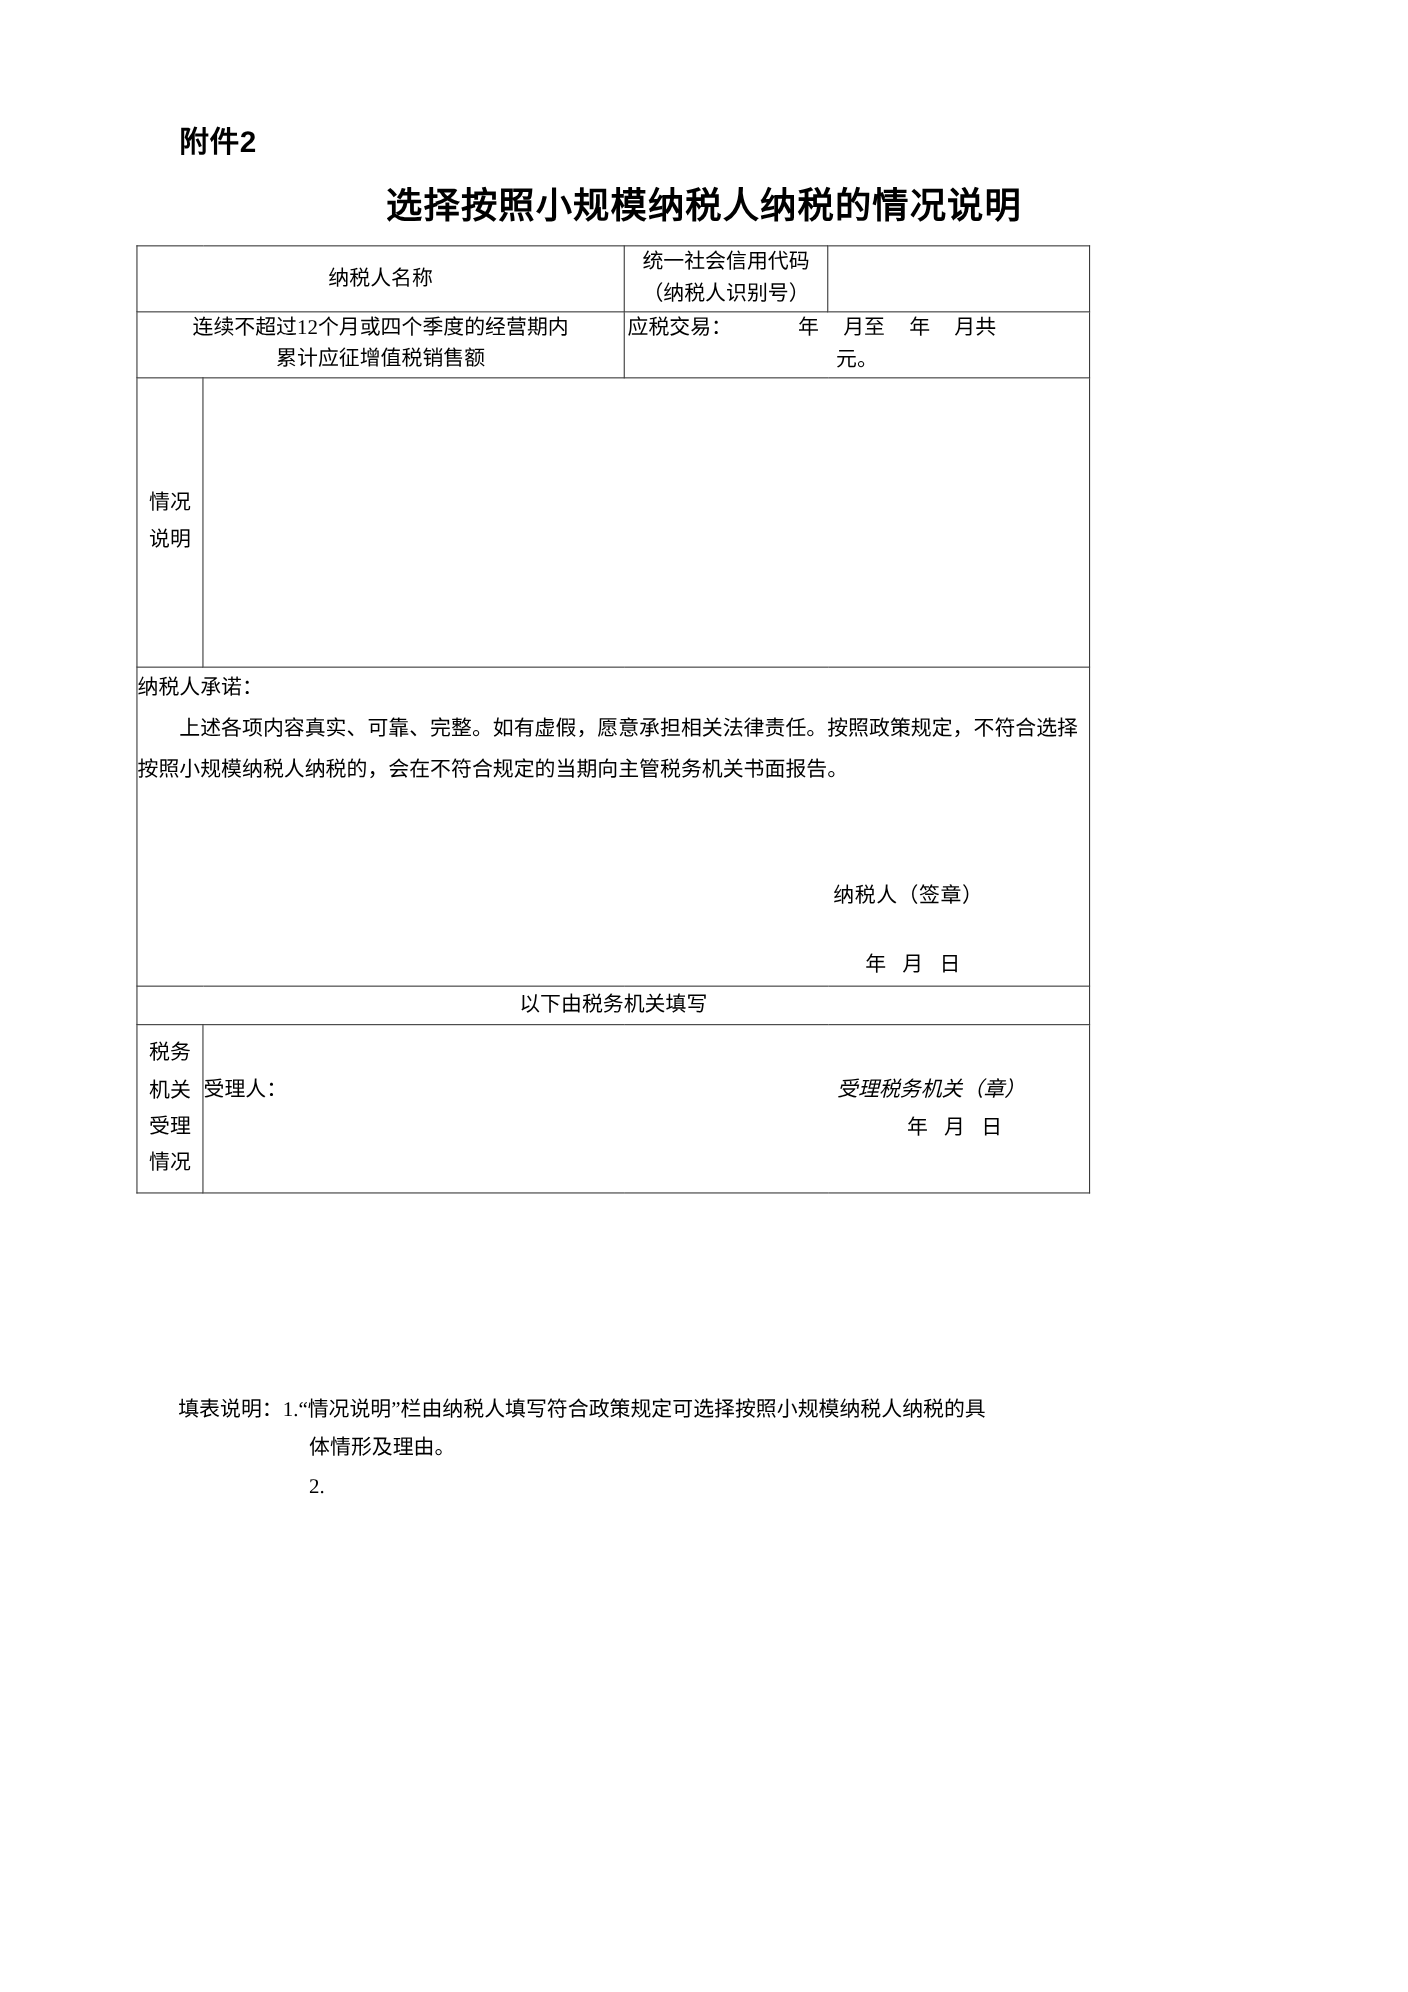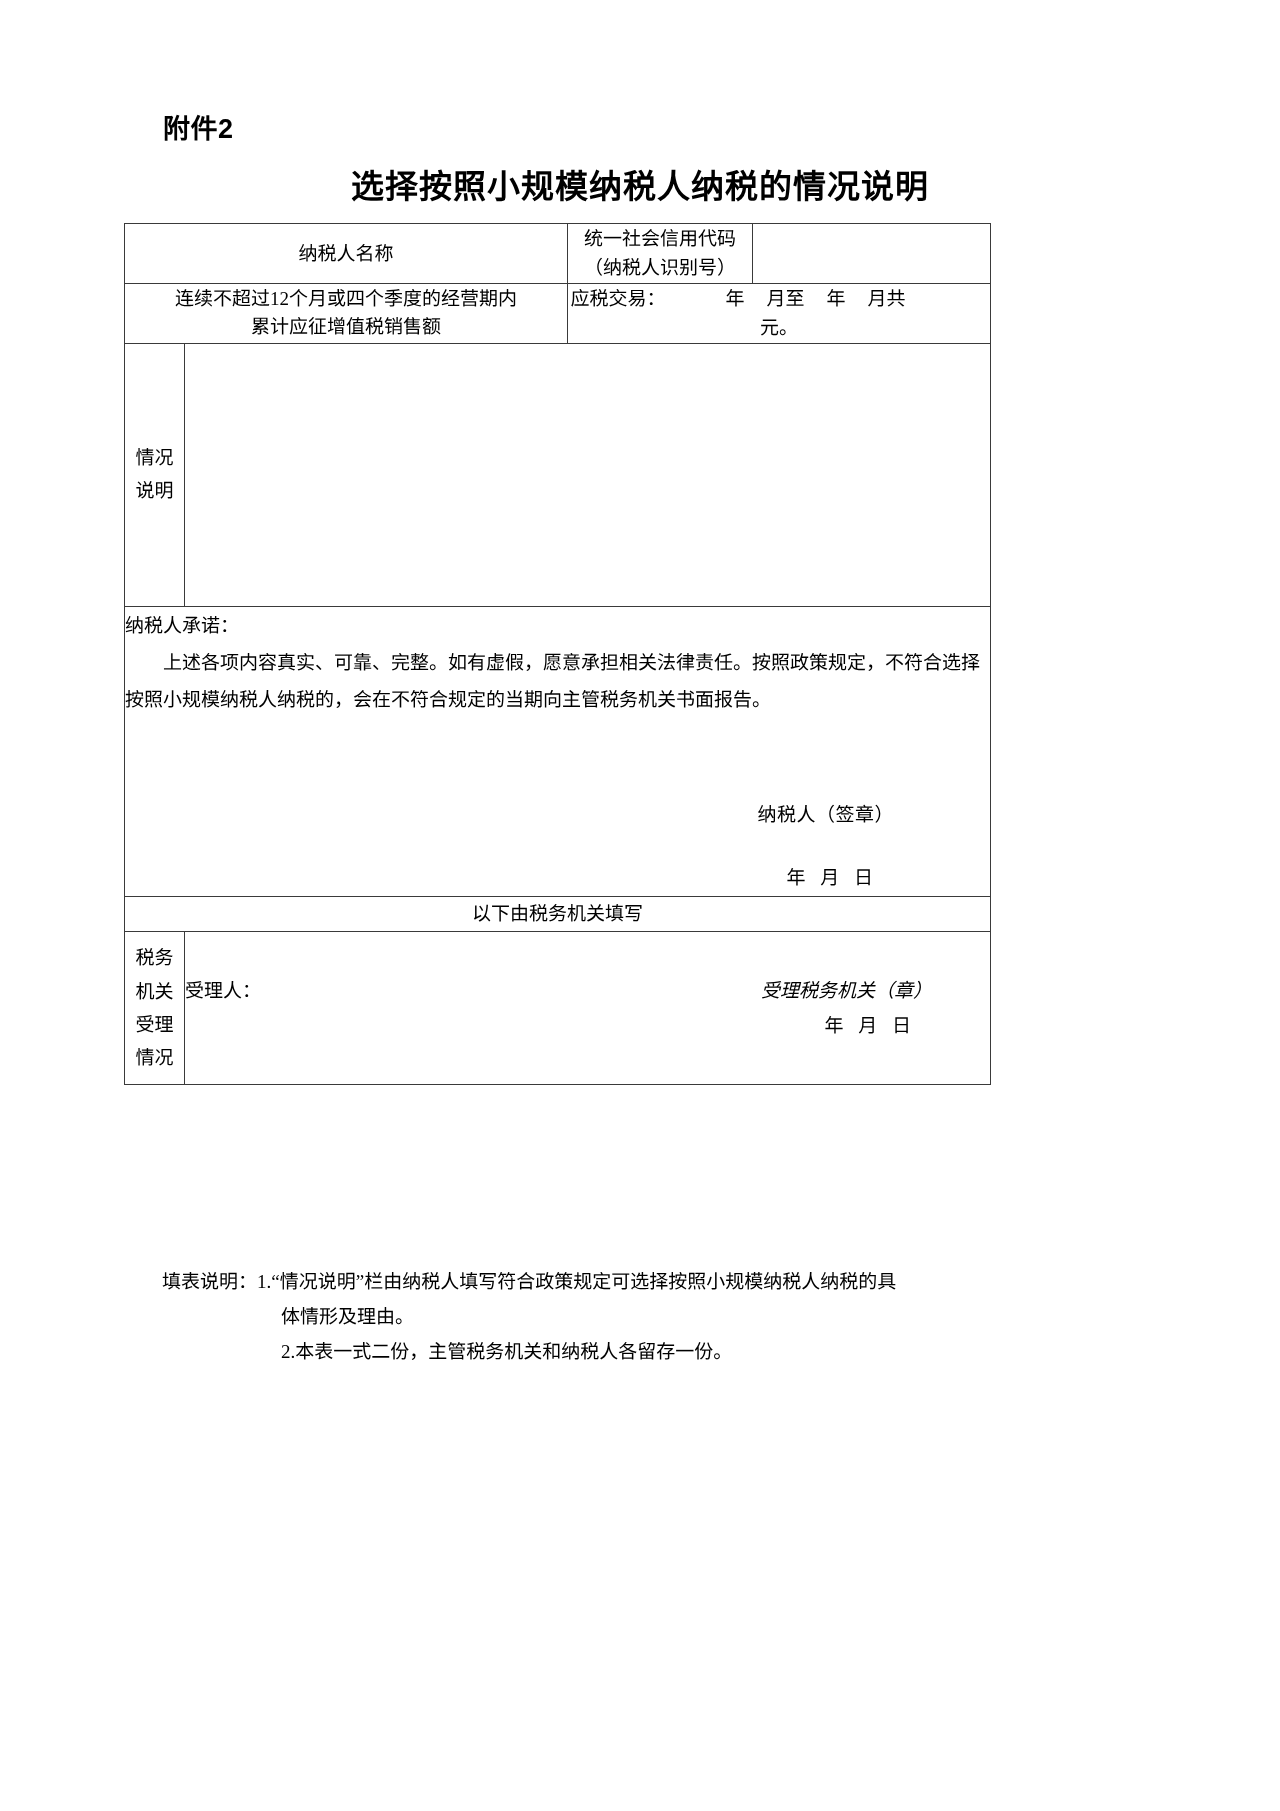--- a/index.html
+++ b/index.html
@@ -271,17 +271,16 @@
     <div class="note-row">
       <span class="note-prefix">填表说明：</span>
       <span class="note-num">1.</span>
       <span class="note-text">“情况说明”栏由纳税人填写符合政策规定可选择按照小规模纳税人纳税的具</span>
     </div>
     <div class="note-indent">
       <span>体情形及理由。</span>
     </div>
     <div class="note-indent2 note-row">
       <span class="note-num">2.</span>
-      <span class="note-text">本表一式二份，主管税务机关和纳税人各留存一份。</span>
     </div>
   </div>
 
 </div>
 
 </body></html>

